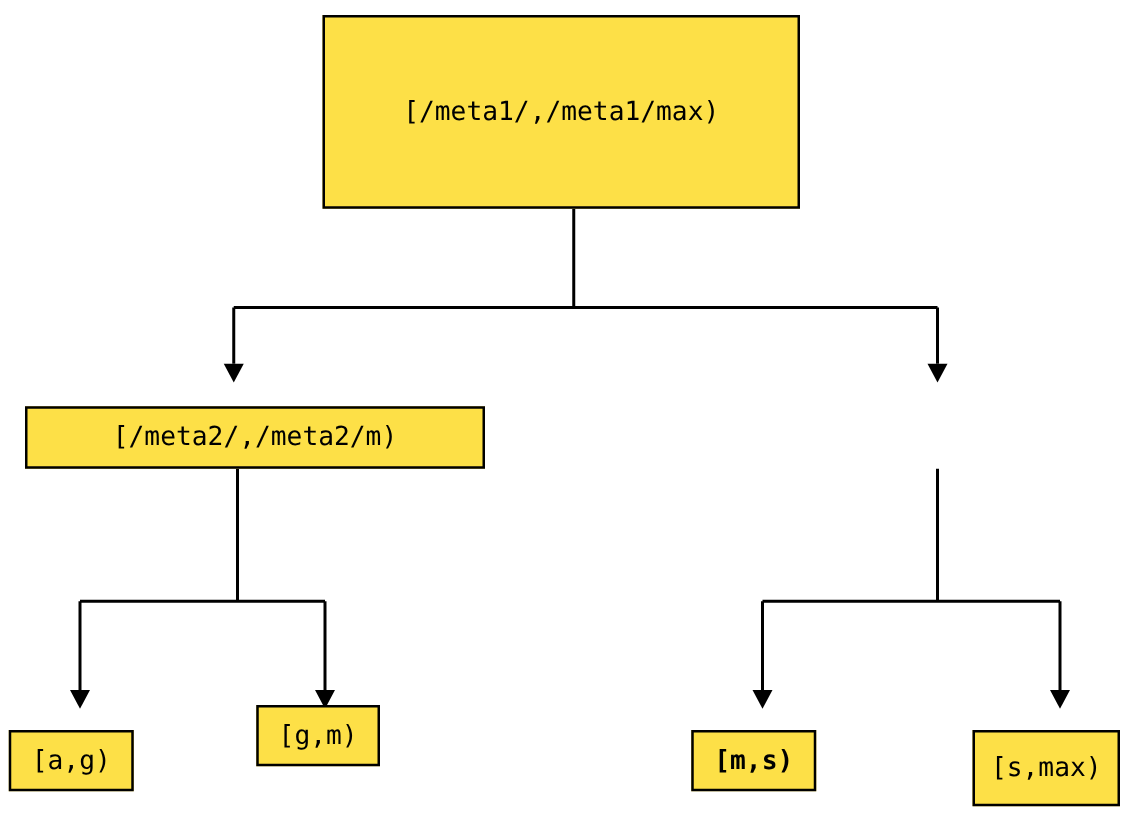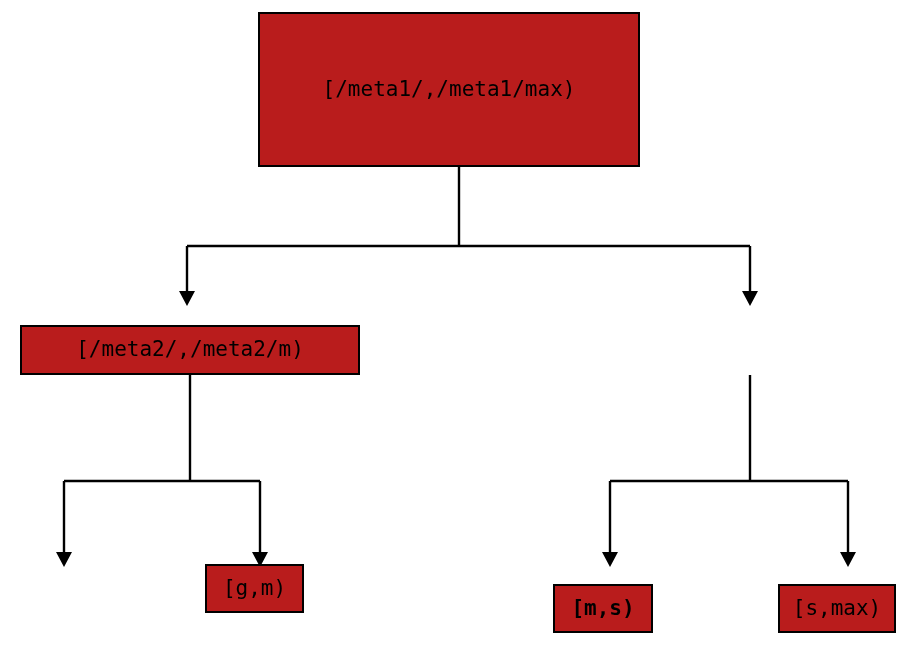--- a/index.html
+++ b/index.html
@@ -20,21 +20,21 @@
     position: absolute;
     left: 0;
     top: 0;
     width: 912px;
     height: 652px;
     pointer-events: none;
   }
   .node {
     position: absolute;
     box-sizing: border-box;
-    background: #b91c1c;
+    background: #fde047;
     border: 2px solid #000000;
     display: flex;
     align-items: center;
     justify-content: center;
     text-align: center;
   }
   .node-label {
     color: #000000;
     font-family: "DejaVu Sans Mono", "Liberation Mono", monospace;
     font-size: 21px;
@@ -46,21 +46,21 @@
   #node-root {
     left: 258px;
     top: 12px;
     width: 382px;
     height: 155px;
   }
   
   #node-meta2-low {
     left: 20px;
     top: 325px;
-    width: 340px;
+    width: 368px;
     height: 50px;
   }
   #node-meta2-high {
     left: 580px;
     top: 325px;
     width: 318px;
     height: 50px;
   }
   
   #node-leaf-ag {
@@ -79,21 +79,21 @@
     left: 553px;
     top: 584px;
     width: 100px;
     height: 49px;
     font-weight: bold;
   }
   #node-leaf-smax {
     left: 778px;
     top: 584px;
     width: 118px;
-    height: 49px;
+    height: 61px;
   }
 </style>
 </head>
 <body>
 
 <div id="canvas">
 
   <svg id="edge-layer" viewBox="0 0 912 652" width="912" height="652" xmlns="http://www.w3.org/2000/svg">
 
     <path d="M 459 167 L 459 246" stroke="#000000" stroke-width="2.4" fill="none"></path>
@@ -123,20 +123,23 @@
 
   <div class="node" id="node-root">
     <span class="node-label">[/meta1/,/meta1/max)</span>
   </div>
 
   <div class="node" id="node-meta2-low">
     <span class="node-label">[/meta2/,/meta2/m)</span>
   </div>
 
 
+  <div class="node" id="node-leaf-ag">
+    <span class="node-label">[a,g)</span>
+  </div>
 
   <div class="node" id="node-leaf-gm">
     <span class="node-label">[g,m)</span>
   </div>
 
   <div class="node" id="node-leaf-ms">
     <span class="node-label">[m,s)</span>
   </div>
 
   <div class="node" id="node-leaf-smax">

